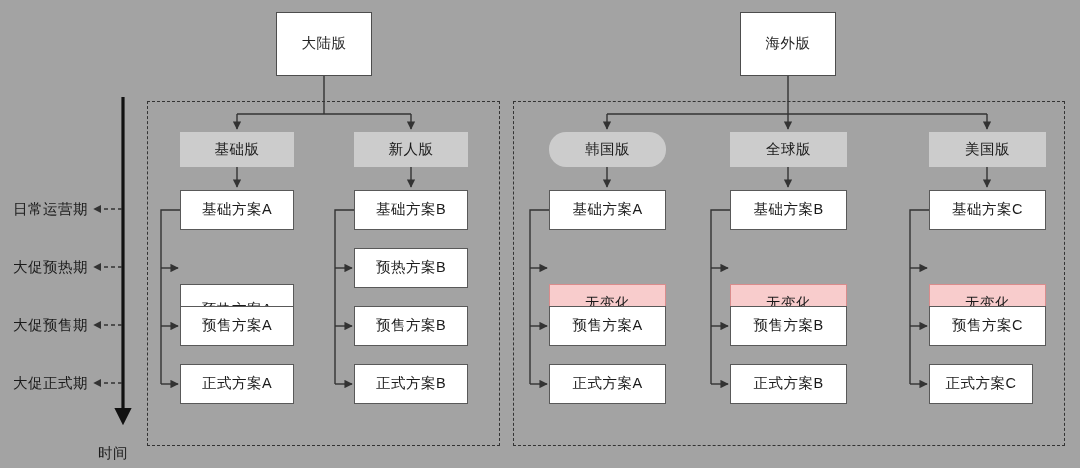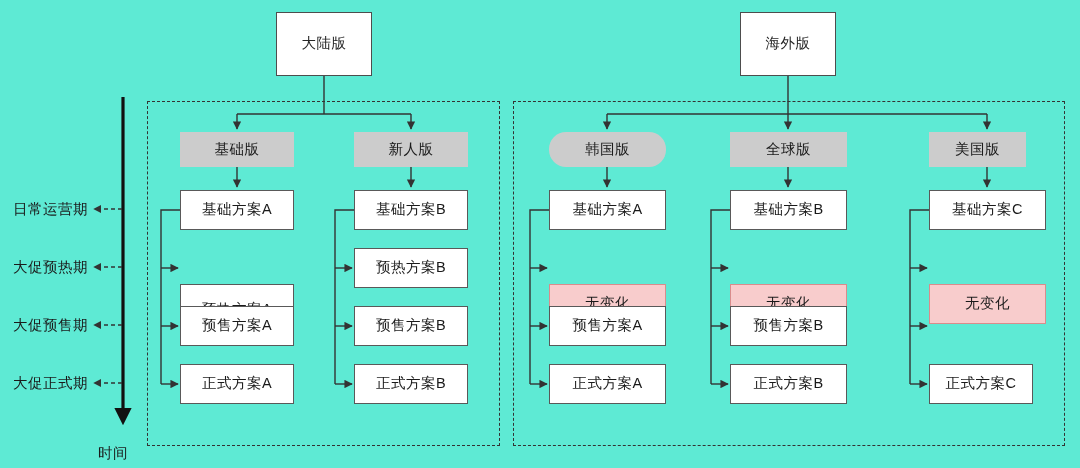--- a/index.html
+++ b/index.html
@@ -8,21 +8,21 @@
     background: #ffffff;
   }
   body {
     font-family: "Liberation Sans", "DejaVu Sans", sans-serif;
     color: #1a1a1a;
   }
   #canvas {
     position: relative;
     width: 1080px;
     height: 468px;
-    background: #5eead4;
+    background: #a3a3a3;
     overflow: hidden;
   }
 
   
   .node {
     position: absolute;
     box-sizing: border-box;
     display: flex;
     align-items: center;
     justify-content: center;
@@ -258,26 +258,29 @@
   <div class="node plan pink" style="left:730px; top:248px; width:117px; height:40px;">
     <span>无变化</span>
   </div>
   <div class="node plan" style="left:730px; top:306px; width:117px; height:40px;">
     <span>预售方案B</span>
   </div>
   <div class="node plan" style="left:730px; top:364px; width:117px; height:40px;">
     <span>正式方案B</span>
   </div>
 
-  <div class="node chip" style="left:929px; top:132px; width:97px; height:35px;">
+  <div class="node chip" style="left:929px; top:132px; width:117px; height:35px;">
     <span>美国版</span>
   </div>
   <div class="node plan" style="left:929px; top:190px; width:117px; height:40px;">
     <span>基础方案C</span>
   </div>
   <div class="node plan pink" style="left:929px; top:248px; width:117px; height:40px;">
     <span>无变化</span>
   </div>
+  <div class="node plan" style="left:929px; top:306px; width:117px; height:40px;">
+    <span>预售方案C</span>
+  </div>
   <div class="node plan" style="left:929px; top:364px; width:104px; height:40px;">
     <span>正式方案C</span>
   </div>
 
 </div>
 
 </body></html>

